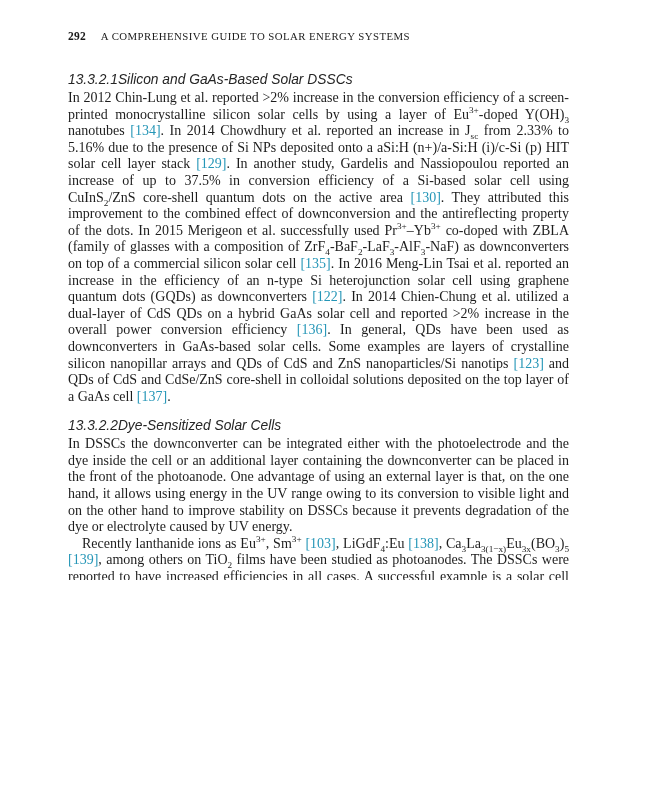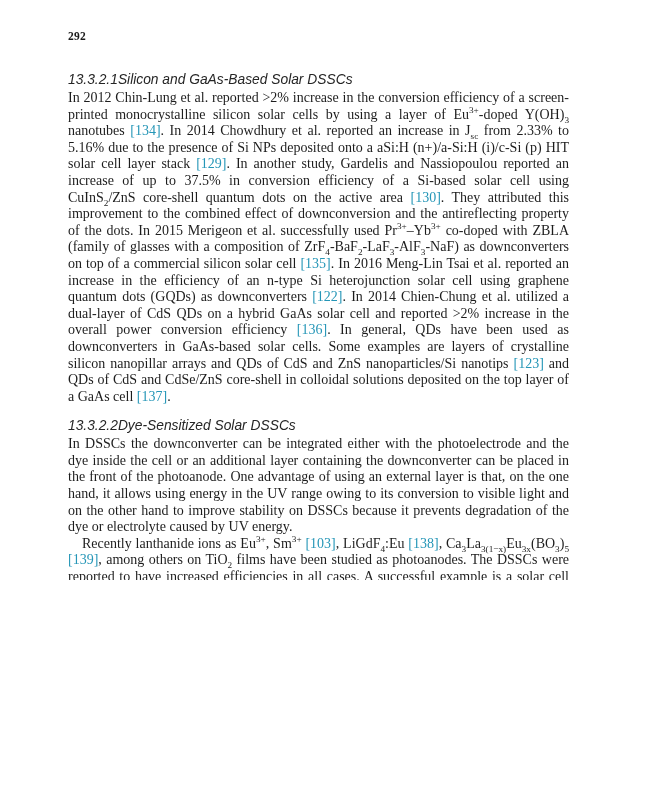--- a/index.html
+++ b/index.html
@@ -67,31 +67,32 @@
   }
 </style>
 </head>
 <body>
 
 <div class="page">
   <div class="content">
 
     <header class="running-head">
       <span class="pagenum">292</span>
+      <span class="running-title">A COMPREHENSIVE GUIDE TO SOLAR ENERGY SYSTEMS</span>
     </header>
 
     <section>
       <h2 class="sec-head sec-head-1">
         <span class="sec-num">13.3.2.1</span><span class="sec-title">Silicon and GaAs-Based Solar DSSCs</span>
       </h2>
       <p class="body-para">In 2012 Chin-Lung et al. reported &gt;2% increase in the conversion efficiency of a screen-printed monocrystalline silicon solar cells by using a layer of Eu<sup>3+</sup>-doped Y(OH)<sub>3</sub> nanotubes <span class="cite">[134]</span>. In 2014 Chowdhury et al. reported an increase in J<sub>sc</sub> from 2.33% to 5.16% due to the presence of Si NPs deposited onto a aSi:H (n+)/a-Si:H (i)/c-Si (p) HIT solar cell layer stack <span class="cite">[129]</span>. In another study, Gardelis and Nassiopoulou reported an increase of up to 37.5% in conversion efficiency of a Si-based solar cell using CuInS<sub>2</sub>/ZnS core-shell quantum dots on the active area <span class="cite">[130]</span>. They attributed this improvement to the combined effect of downconversion and the antireflecting property of the dots. In 2015 Merigeon et al. successfully used Pr<sup>3+</sup>–Yb<sup>3+</sup> co-doped with ZBLA (family of glasses with a composition of ZrF<sub>4</sub>-BaF<sub>2</sub>-LaF<sub>3</sub>-AlF<sub>3</sub>-NaF) as downconverters on top of a commercial silicon solar cell <span class="cite">[135]</span>. In 2016 Meng-Lin Tsai et al. reported an increase in the efficiency of an n-type Si heterojunction solar cell using graphene quantum dots (GQDs) as downconverters <span class="cite">[122]</span>. In 2014 Chien-Chung et al. utilized a dual-layer of CdS QDs on a hybrid GaAs solar cell and reported &gt;2% increase in the overall power conversion efficiency <span class="cite">[136]</span>. In general, QDs have been used as downconverters in GaAs-based solar cells. Some examples are layers of crystalline silicon nanopillar arrays and QDs of CdS and ZnS nanoparticles/Si nanotips <span class="cite">[123]</span> and QDs of CdS and CdSe/ZnS core-shell in colloidal solutions deposited on the top layer of a GaAs cell <span class="cite">[137]</span>.</p>
     </section>
 
     <section>
       <h2 class="sec-head sec-head-2">
-        <span class="sec-num">13.3.2.2</span><span class="sec-title">Dye-Sensitized Solar DSSCs</span>
+        <span class="sec-num">13.3.2.2</span><span class="sec-title">Dye-Sensitized Solar Cells</span>
       </h2>
       <p class="body-para">In DSSCs the downconverter can be integrated either with the photoelectrode and the dye inside the cell or an additional layer containing the downconverter can be placed in the front of the photoanode. One advantage of using an external layer is that, on the one hand, it allows using energy in the UV range owing to its conversion to visible light and on the other hand to improve stability on DSSCs because it prevents degradation of the dye or electrolyte caused by UV energy.</p>
       <p class="body-para indent">Recently lanthanide ions as Eu<sup>3+</sup>, Sm<sup>3+</sup> <span class="cite">[103]</span>, LiGdF<sub>4</sub>:Eu <span class="cite">[138]</span>, Ca<sub>3</sub>La<sub>3(1−x)</sub>Eu<sub>3x</sub>(BO<sub>3</sub>)<sub>5</sub> <span class="cite">[139]</span>, among others on TiO<sub>2</sub> films have been studied as photoanodes. The DSSCs were reported to have increased efficiencies in all cases. A successful example is a solar cell with a photoanode of TiO<sub>2</sub> doped with Y<sub>3</sub>Al<sub>5</sub>O<sub>12</sub>:Ce proposed by Guang Zhu et al. with an efficiency of 7.91% which is higher than an efficiency of 6.97% of a solar cell without the downconversion layer <span class="cite">[140]</span>. Other typical oxides utilized in DSSCs such as SiO<sub>2</sub>, ZnO, SrTiO<sub>3</sub>, and Nb<sub>2</sub>O<sub>5</sub> doped with phosphors for a downconversion approach were explored lately <span class="cite">[141]</span>. In 2014 Lim et al. <span class="cite">[142]</span> studied the possibility of using downconversion and upconversion materials (double composite layer) on TiO<sub>2</sub>. The downconversion material was Y<sub>3</sub>Al<sub>5</sub>O<sub>12</sub>:Ce<sup>3+</sup> while the upconversion material was Gd<sub>2</sub>O<sub>3</sub>:Er<sup>3+</sup>/Yb<sup>3+</sup>. These DSSCs were reported to have about 21% higher PCE than the solar cell without the inclusion of the double composite layer. Recently, Chander et al. demonstrated that by using a nanophosphor YVO<sub>4</sub>:Eu<sup>3+</sup> on a TiO<sub>2</sub> photoanode, it is possible to improve the absorption and outdoor stability of a DSSCs <span class="cite">[143]</span>.</p>
     </section>
 
   </div>
 </div>
 
 </body></html>

